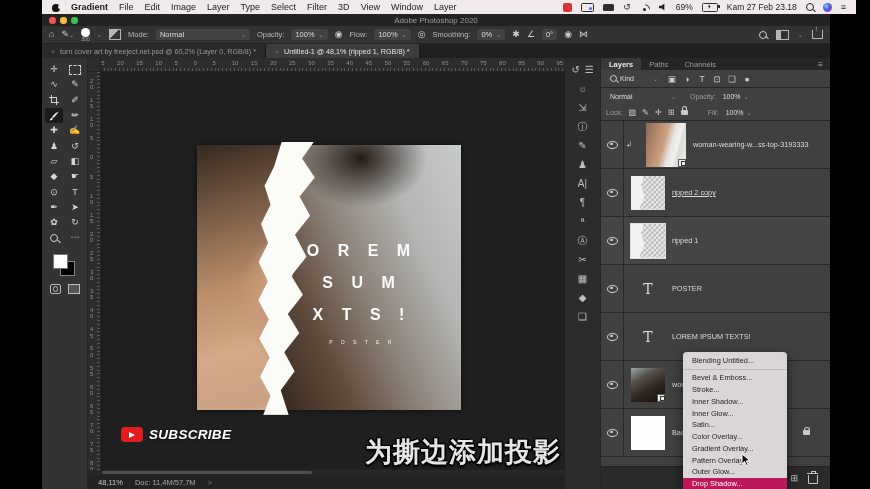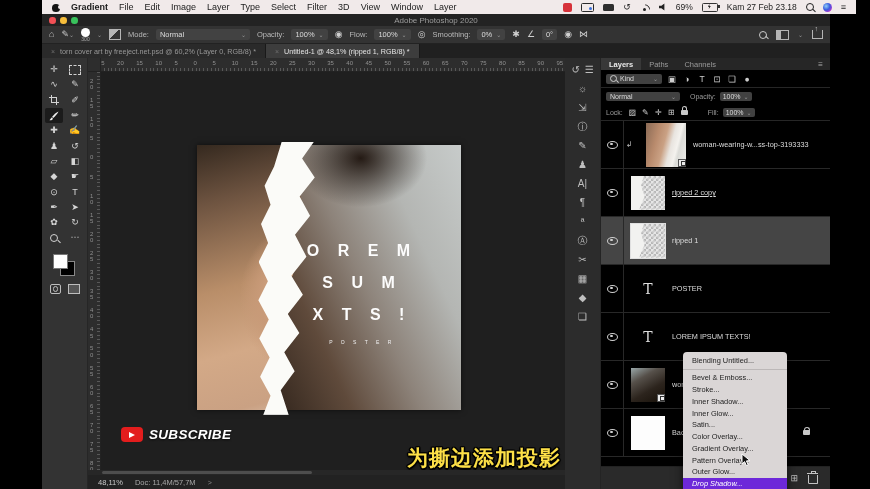--- a/index.html
+++ b/index.html
@@ -119,30 +119,30 @@
         clip-path:polygon(34% 0,92% 0,72% 6%,96% 13%,70% 20%,90% 27%,64% 34%,86% 42%,60% 49%,82% 56%,56% 63%,78% 70%,52% 77%,72% 84%,48% 91%,64% 100%,18% 100%,30% 93%,10% 86%,26% 79%,6% 72%,22% 65%,2% 58%,18% 51%,0 44%,16% 37%,2% 30%,18% 23%,6% 16%,22% 9%);}
   .poster-text{position:absolute;left:28%;right:3%;top:34%;text-align:center;color:#fcfcfc;}
   .pt-line{font-size:16px;font-weight:bold;letter-spacing:7px;line-height:2.0;white-space:nowrap;}
   .pt-cap{margin-top:8px;font-size:5px;letter-spacing:3.5px;color:#f0f0f0;}
   
   .subscribe{position:absolute;left:20px;top:355px;display:flex;align-items:center;gap:6px;z-index:8;}
   .yt{width:22px;height:15px;background:#e31d1d;border-radius:4px;display:flex;align-items:center;justify-content:center;}
   .yt::after{content:'';width:0;height:0;border-left:6px solid #fff;border-top:3.5px solid transparent;border-bottom:3.5px solid transparent;}
   .sub-label{color:#fff;font-style:italic;font-weight:bold;font-size:13.5px;letter-spacing:.3px;
              text-shadow:0 1px 2px rgba(0,0,0,.7);}
-  .subtitle{position:absolute;right:4px;top:372px;z-index:8;font-size:21px;font-weight:bold;color:#fde047;
+  .subtitle{position:absolute;right:4px;top:362px;z-index:8;font-size:27px;font-weight:bold;color:#e5e5e5;
             letter-spacing:1px;white-space:nowrap;
             text-shadow:-1.5px 0 #000,1.5px 0 #000,0 -1.5px #000,0 1.5px #000,-1px -1px #000,1px 1px #000,-1px 1px #000,1px -1px #000,0 2px 3px #000;}
   
   .dock{width:36px;background:#2c2c2c;border-right:1px solid #242424;flex:none;padding-top:2px;box-sizing:border-box;}
   .dock-row{display:flex;justify-content:space-between;padding:0 4px;}
   .dock-icon{width:19px;height:19px;display:flex;align-items:center;justify-content:center;color:#bfbfbf;font-size:10px;line-height:1;margin:0 auto;}
   .dock-row .dock-icon{margin:0;}
   
-  .layers-panel{flex:1;background:#000000;display:flex;flex-direction:column;min-width:0;justify-content:space-between;}
+  .layers-panel{flex:1;background:#404040;display:flex;flex-direction:column;min-width:0;justify-content:space-between;}
   .panel-tabs{height:12px;background:#262626;display:flex;align-items:stretch;font-size:7.5px;color:#9a9a9a;flex:none;}
   .panel-tab{padding:0 8px;display:flex;align-items:center;}
   .panel-tab.active{background:#383838;color:#eaeaea;font-weight:bold;}
   .panel-menu{margin-left:auto;margin-right:7px;color:#aaa;font-size:8px;display:flex;align-items:center;}
   .filter-row{height:17px;display:flex;align-items:center;gap:3.5px;padding:0 5px;border-bottom:1px solid #262626;flex:none;}
   .kind{background:#414141;border-radius:2px;font-size:7px;color:#ddd;display:flex;align-items:center;gap:3px;padding:1.5px 4px;width:48px;}
   .kmag{width:5px;height:5px;border:1px solid #ccc;border-radius:50%;position:relative;flex:none;}
   .kmag::after{content:'';position:absolute;width:3px;height:1px;background:#ccc;transform:rotate(45deg);right:-2.5px;bottom:-0.5px;}
   .f-icon{width:13px;height:13px;display:flex;align-items:center;justify-content:center;color:#cdcdcd;font-size:8.5px;}
   .blend-row,.lock-row{height:16px;display:flex;align-items:center;gap:4px;padding:0 5px;flex:none;font-size:7px;color:#9c9c9c;}
@@ -186,21 +186,21 @@
   .maskic::after{content:'';position:absolute;left:3px;top:1.5px;width:4px;height:4px;background:#c3c3c3;border-radius:50%;}
   .folder{width:10px;height:7px;border:1px solid #c3c3c3;border-radius:1px;position:relative;margin-top:2px;}
   .folder::before{content:'';position:absolute;left:0;top:-2.5px;width:4px;height:2px;border:1px solid #c3c3c3;border-bottom:none;border-radius:1px 1px 0 0;}
   .trash{width:8px;height:8px;border:1px solid #c3c3c3;border-top:none;border-radius:0 0 1.5px 1.5px;position:relative;margin-top:2px;}
   .trash::before{content:'';position:absolute;left:-2px;top:-2px;width:11px;height:1px;background:#c3c3c3;}
   .trash::after{content:'';position:absolute;left:2px;top:-4px;width:3px;height:1.5px;border:1px solid #c3c3c3;border-bottom:none;}
   
   .context-menu{position:absolute;left:683px;top:352px;width:104px;background:#dad6d6;border-radius:4px;
                 box-shadow:0 4px 12px rgba(0,0,0,.55);padding:3px 0;z-index:40;font-size:7.4px;color:#1d1d1d;}
   .cm-item{padding:1.4px 9px;white-space:nowrap;}
-  .cm-item.hl{background:#6d28d9;color:#fff;font-style:italic;}
+  .cm-item.hl{background:#be185d;color:#fff;}
   .cm-sep{height:1px;background:#bcb8b8;margin:2px 0;}
   .cursor-icon{position:absolute;left:741px;top:453px;z-index:50;}
 </style>
 </head>
 <body>
 
 <div class="frame">
 
   <div class="menubar">
     <span class="apple"></span>

